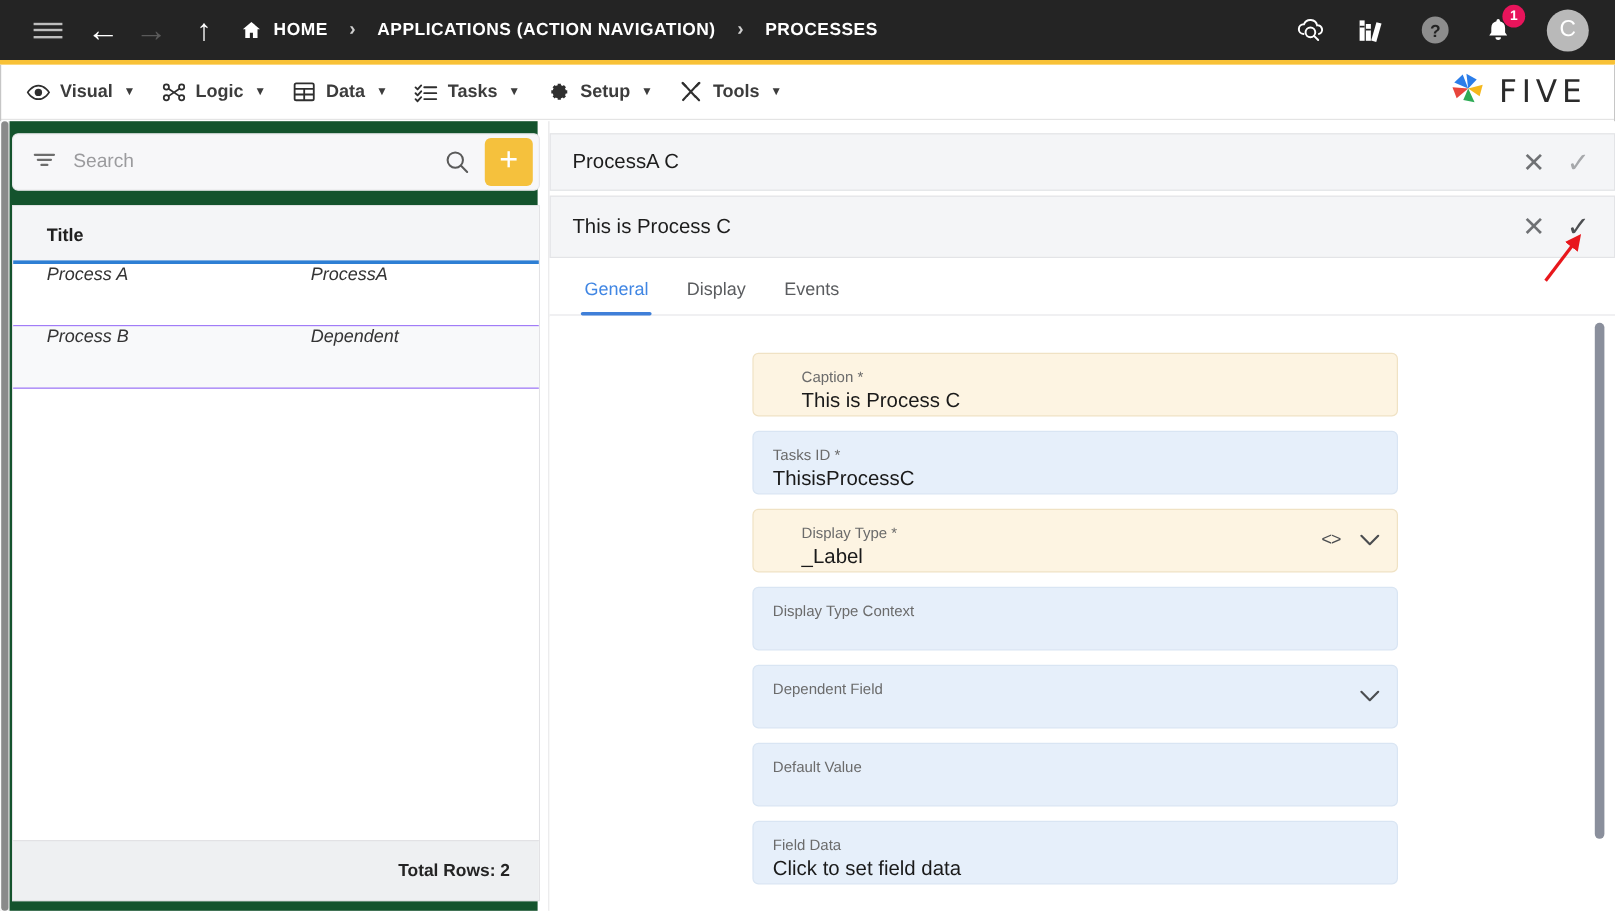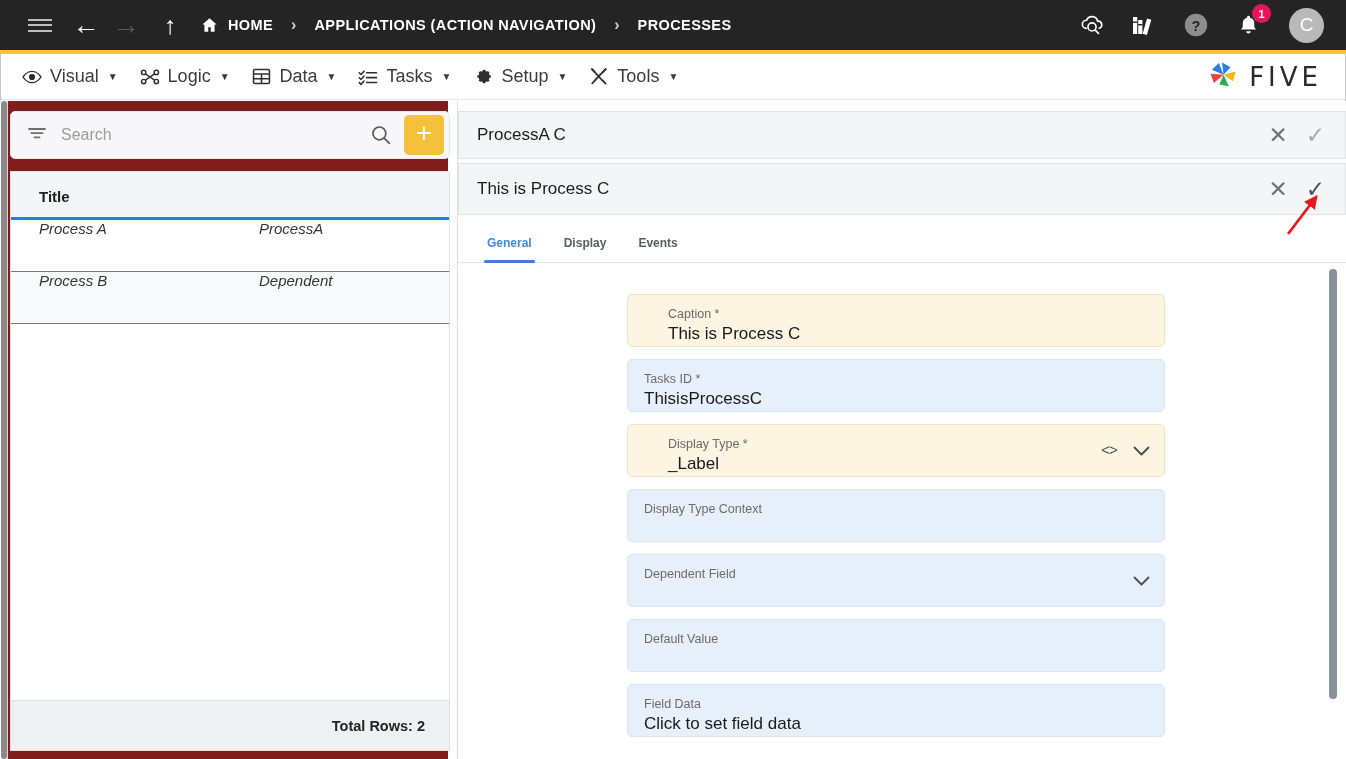--- a/index.html
+++ b/index.html
@@ -62,21 +62,21 @@
     position: absolute; left: 0; top: 54px; width: 1346px; height: 46px;
     background: #ffffff;
     display: flex; align-items: center;
     border-bottom: 1px solid #e4e4e4;
   }
   .menu-item {
     display: flex; align-items: center; gap: 8px;
     margin-left: 22px; cursor: default;
   }
   .menu-item:first-child { margin-left: 22px; }
-  .menu-item .mi-label { font-size: 18px; color: #3c3c3c; font-weight: 400; }
+  .menu-item .mi-label { font-size: 15px; color: #3c3c3c; font-weight: 700; }
   .menu-item .mi-caret { font-size: 10px; color: #3c3c3c; margin-left: 1px; }
   .mi-icon { width: 20px; height: 20px; display:flex; align-items:center; justify-content:center; color:#333; }
 
   #five-logo {
     margin-left: auto; margin-right: 24px;
     display: flex; align-items: center; gap: 9px;
   }
   #five-word {
     font-size: 26px; letter-spacing: 4px; color: #2b2b2b;
     font-family: "DejaVu Sans", sans-serif; font-weight: 400;
@@ -87,21 +87,21 @@
     position: absolute; left: 0; top: 101px; width: 8px; height: 658px;
     background: #fbfbfb; border-right: 1px solid #d9d9d9;
   }
   #left-scroll-thumb {
     position: absolute; left: 1px; top: 0px; width: 6px; height: 658px;
     background: #8a8a8a; border-radius: 3px;
   }
 
   #left-panel {
     position: absolute; left: 8px; top: 101px; width: 440px; height: 658px;
-    background: #7f1d1d;
+    background: #14532d;
   }
   #search-wrap {
     position: absolute; left: 2px; top: 10px; width: 440px; height: 48px;
     background: #f7f7f9; border: 1px solid #e7e7ea; border-radius: 5px;
     display: flex; align-items: center;
   }
   #filter-icon { margin-left: 16px; width: 20px; height: 20px; color: #6d6d6d; }
   #search-input {
     flex: 1; border: none; outline: none; background: transparent;
     font-size: 16px; color: #3a3a3a; margin-left: 14px;
@@ -179,21 +179,21 @@
   .rp-x { font-size: 23px; color: #6f7174; line-height: 1; font-weight: 300; }
   .rp-check { font-size: 23px; color: #a6a8ab; line-height: 1; }
   .rp-check.active { color: #4d4f52; }
 
   #tabs-row {
     position: absolute; left: 0; top: 114px; width: 888px; height: 48px;
     border-bottom: 1px solid #e7e7ea; background: #ffffff;
     display: flex; align-items: flex-end;
   }
   .tab {
-    font-size: 12px; font-weight: bold; color: #5a5c5f;
+    font-size: 15px; font-weight: normal; color: #5a5c5f;
     padding: 0 3px 12px 3px; margin-left: 26px; position: relative; text-align: right;
   }
   .tab:first-child { margin-left: 26px; }
   .tab.active { color: #4086e3; }
   .tab.active::after {
     content: ''; position: absolute; left: 0; right: 0; bottom: -1px;
     height: 3px; background: #3f7fd8; border-radius: 2px;
   }
 
   #form-area {

